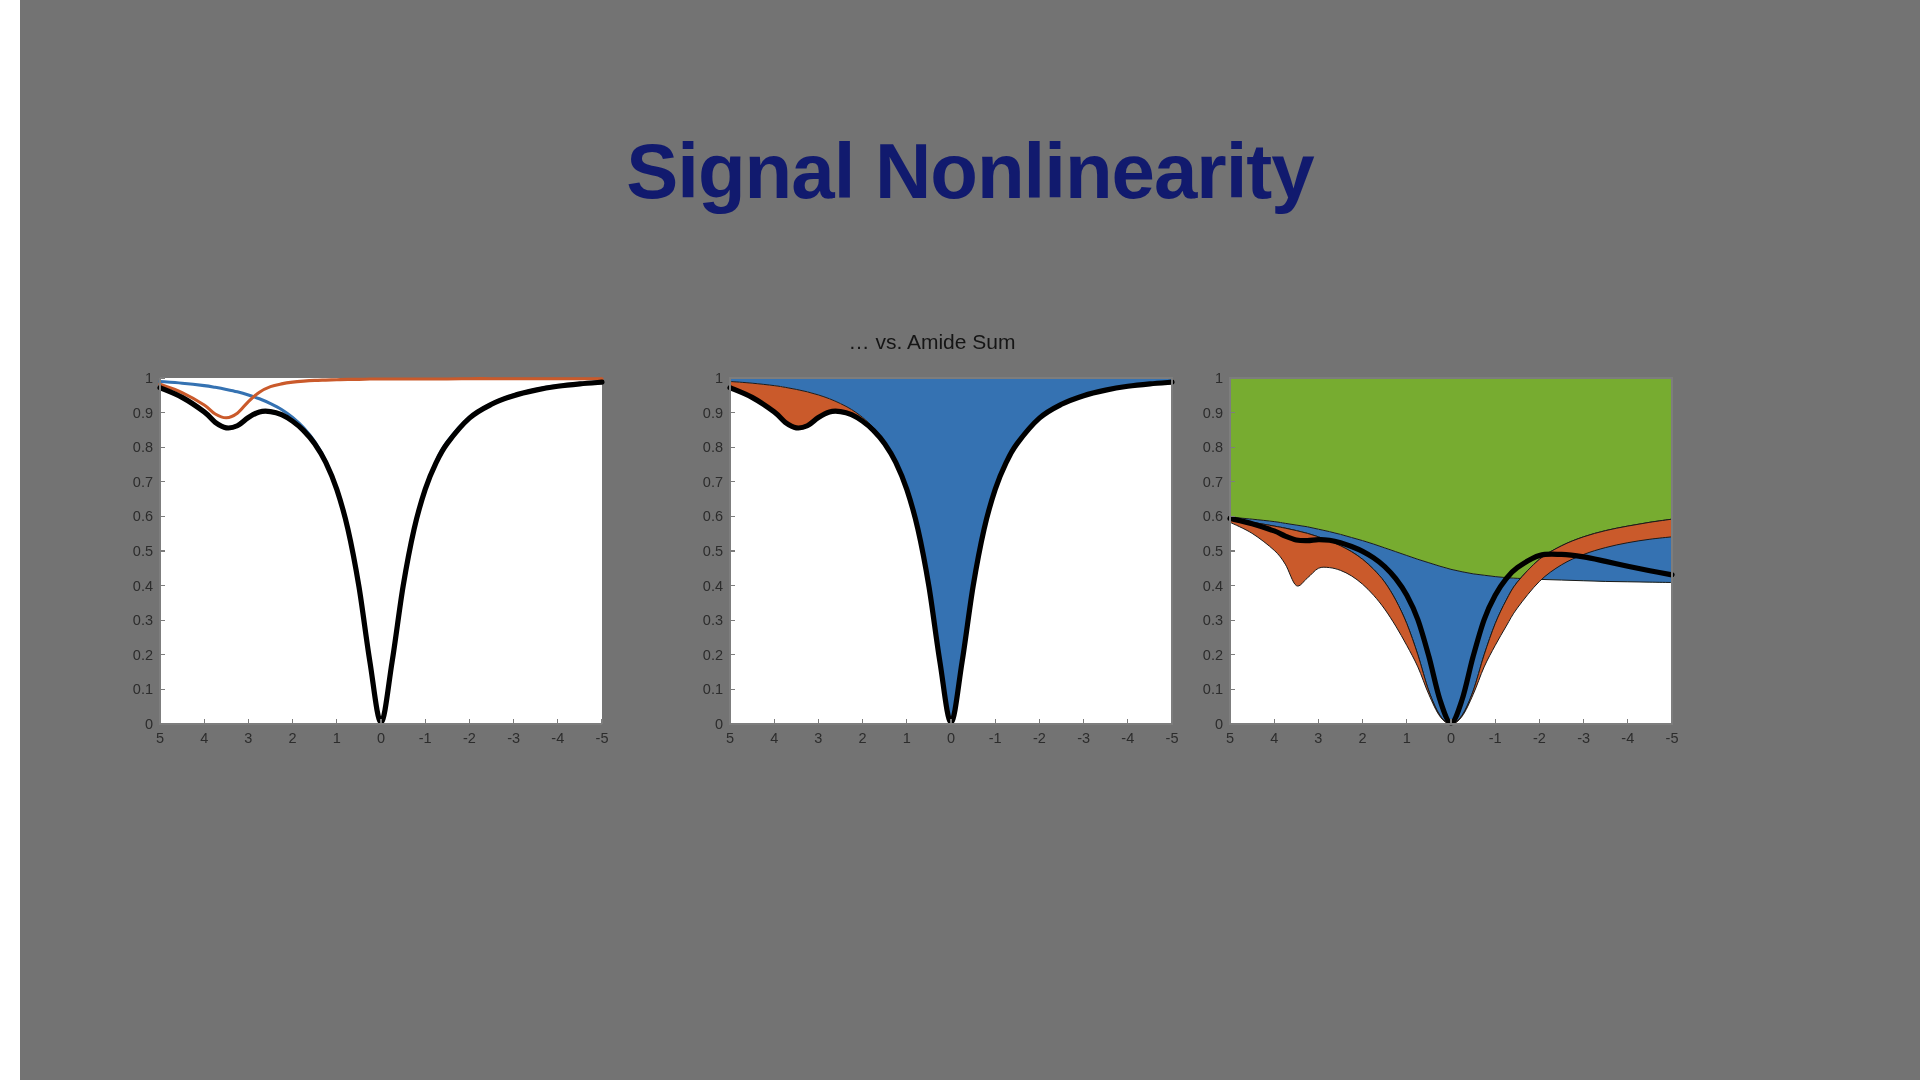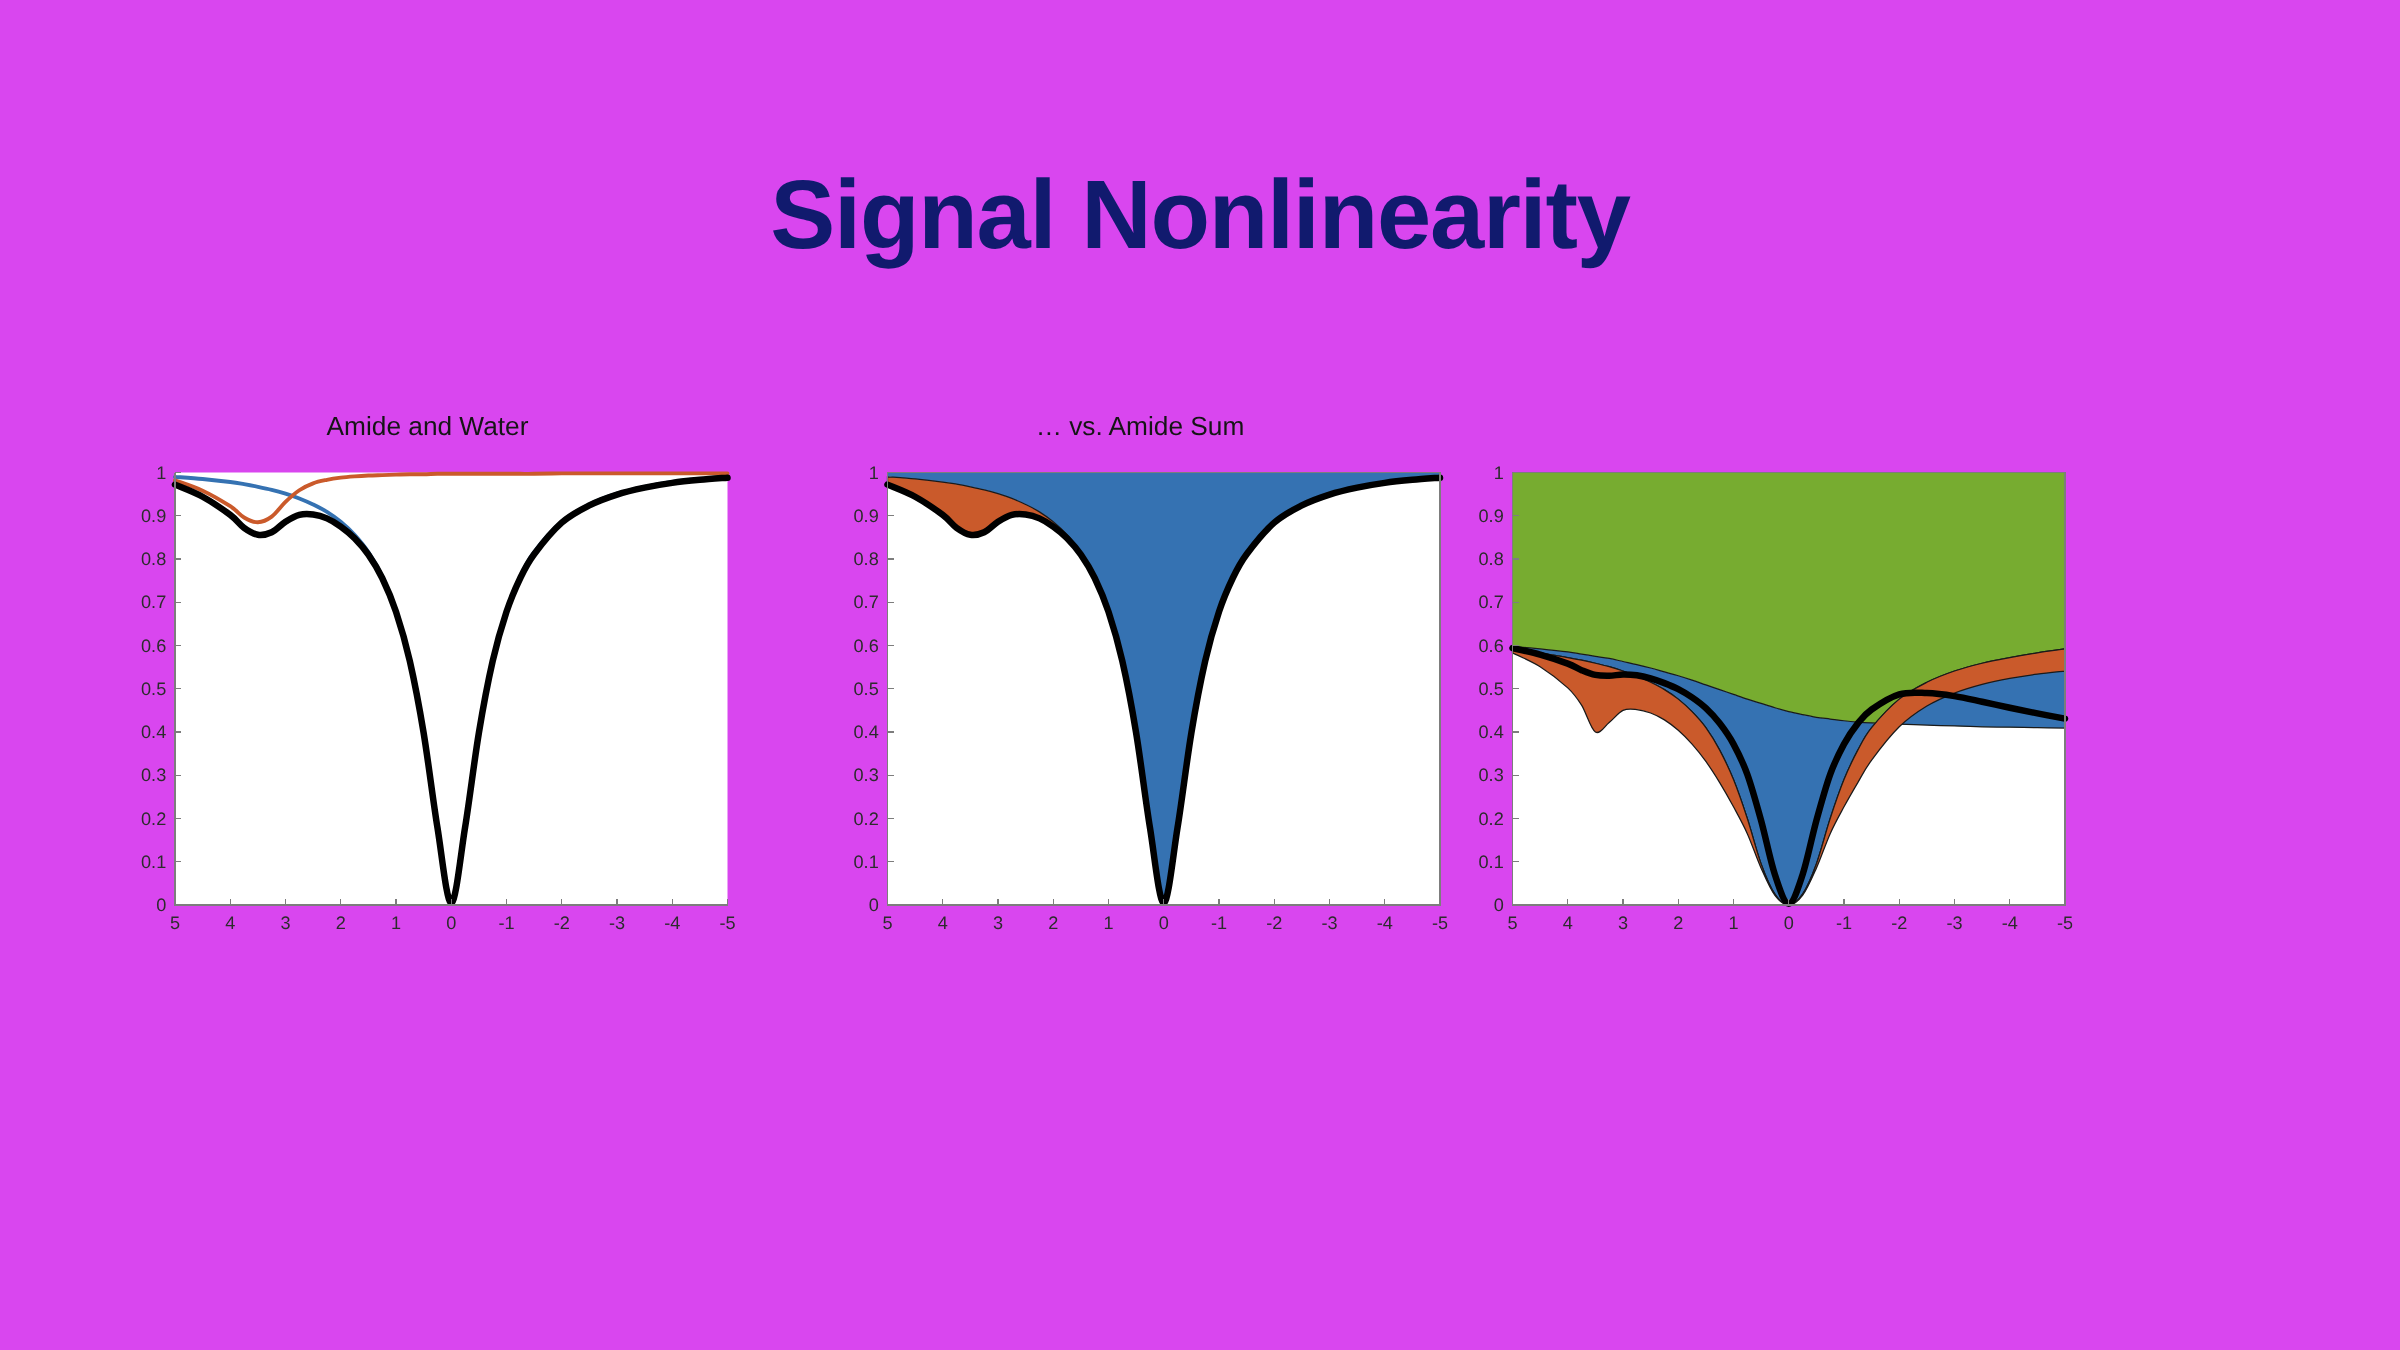--- a/index.html
+++ b/index.html
@@ -10,21 +10,22 @@
   body {
     width: 1920px;
     height: 1080px;
     font-family: "Liberation Sans", sans-serif;
     overflow: hidden;
     position: relative;
   }
   #slide {
     position: absolute;
     inset: 0;
-    background: #d946ef;
+    background: #737373;
+    margin-left: 20px;
   }
   #slide-title {
     position: absolute;
     left: 0;
     right: 0;
     top: 128px;
     text-align: center;
     font-family: "Liberation Sans", sans-serif;
     font-weight: bold;
     font-size: 78px;
@@ -102,21 +103,20 @@
   }
 </style>
 </head>
 <body>
 
 <div id="slide">
 
   <div id="slide-title">Signal Nonlinearity</div>
 
   <div class="panel" id="panel-1">
-    <div class="panel-title">Amide and Water</div>
     <div class="panel-figure">
       <svg id="svg-1" width="492" height="390" viewBox="0 0 492 390">
           <rect x="44" y="10" width="442" height="346" fill="#ffffff"></rect>
           <g></g>
           <g>
             <path d="M44.00,13.46C47.68,13.75 58.73,14.50 66.10,15.19C73.47,15.88 82.67,16.92 88.20,17.61C93.73,18.30 95.57,18.71 99.25,19.34C102.93,19.98 106.62,20.67 110.30,21.42C113.98,22.17 117.67,22.92 121.35,23.84C125.03,24.76 128.72,25.80 132.40,26.95C136.08,28.11 139.77,29.32 143.45,30.76C147.13,32.20 150.82,33.82 154.50,35.60C158.18,37.39 161.87,39.18 165.55,41.49C169.23,43.79 172.92,46.39 176.60,49.44C180.28,52.50 183.97,55.79 187.65,59.82C191.33,63.86 195.02,68.13 198.70,73.66C202.38,79.20 206.07,85.26 209.75,93.04C213.43,100.83 217.12,109.19 220.80,120.37C224.48,131.56 228.17,143.96 231.85,160.16C235.53,176.37 239.22,195.34 242.90,217.60C246.58,239.86 250.27,270.94 253.95,293.72C257.63,316.50 261.32,354.27 265.00,354.27C268.68,354.27 272.37,316.50 276.05,293.72C279.73,270.94 283.42,239.86 287.10,217.60C290.78,195.34 294.47,176.37 298.15,160.16C301.83,143.96 305.52,131.56 309.20,120.37C312.88,109.19 316.57,100.83 320.25,93.04C323.93,85.26 325.78,80.93 331.30,73.66C336.82,66.40 346.03,55.79 353.40,49.44C360.77,43.10 368.13,39.35 375.50,35.60C382.87,31.86 390.23,29.32 397.60,26.95C404.97,24.59 412.33,22.98 419.70,21.42C427.07,19.86 434.43,18.65 441.80,17.61C449.17,16.57 456.53,15.88 463.90,15.19C471.27,14.50 482.32,13.75 486.00,13.46" class="curve-blue"></path>
             <path d="M44.00,16.23C47.68,17.61 58.73,21.07 66.10,24.53C73.47,27.99 82.67,33.41 88.20,36.99C93.73,40.56 95.57,43.85 99.25,45.98C102.93,48.12 106.62,49.91 110.30,49.79C113.98,49.67 117.67,48.00 121.35,45.29C125.03,42.58 128.72,37.05 132.40,33.53C136.08,30.01 139.77,26.67 143.45,24.19C147.13,21.71 150.82,20.03 154.50,18.65C158.18,17.27 161.87,16.63 165.55,15.88C169.23,15.13 172.92,14.61 176.60,14.15C180.28,13.69 183.97,13.40 187.65,13.11C191.33,12.83 195.02,12.60 198.70,12.42C202.38,12.25 206.07,12.19 209.75,12.08C213.43,11.96 217.12,11.85 220.80,11.73C224.48,11.61 228.17,11.44 231.85,11.38C235.53,11.33 239.22,11.44 242.90,11.38C246.58,11.33 250.27,11.10 253.95,11.04C257.63,10.98 261.32,11.04 265.00,11.04C268.68,11.04 272.37,11.04 276.05,11.04C279.73,11.04 283.42,11.04 287.10,11.04C290.78,11.04 294.47,11.04 298.15,11.04C301.83,11.04 305.52,11.04 309.20,11.04C312.88,11.04 316.57,11.04 320.25,11.04C323.93,11.04 325.78,11.10 331.30,11.04C336.82,10.98 346.03,10.75 353.40,10.69C360.77,10.63 368.13,10.69 375.50,10.69C382.87,10.69 390.23,10.69 397.60,10.69C404.97,10.69 412.33,10.69 419.70,10.69C427.07,10.69 434.43,10.69 441.80,10.69C449.17,10.69 456.53,10.69 463.90,10.69C471.27,10.69 482.32,10.69 486.00,10.69" class="curve-orange"></path>
             <path d="M44.00,19.69C47.68,21.30 58.73,25.34 66.10,29.38C73.47,33.41 82.67,39.76 88.20,43.91C93.73,48.06 95.57,51.64 99.25,54.29C102.93,56.94 106.62,59.25 110.30,59.82C113.98,60.40 117.67,59.48 121.35,57.75C125.03,56.02 128.72,51.75 132.40,49.44C136.08,47.14 139.77,44.89 143.45,43.91C147.13,42.93 150.82,43.10 154.50,43.56C158.18,44.02 161.87,45.06 165.55,46.68C169.23,48.29 172.92,50.60 176.60,53.25C180.28,55.90 183.97,58.84 187.65,62.59C191.33,66.34 195.02,70.43 198.70,75.74C202.38,81.05 206.07,86.81 209.75,94.42C213.43,102.04 217.12,110.34 220.80,121.41C224.48,132.48 228.17,144.71 231.85,160.86C235.53,177.00 239.22,196.09 242.90,218.29C246.58,240.49 250.27,271.40 253.95,294.07C257.63,316.73 261.32,354.27 265.00,354.27C268.68,354.27 272.37,316.73 276.05,294.07C279.73,271.40 283.42,240.49 287.10,218.29C290.78,196.09 294.47,177.00 298.15,160.86C301.83,144.71 305.52,132.48 309.20,121.41C312.88,110.34 316.57,102.09 320.25,94.42C323.93,86.75 325.78,82.78 331.30,75.39C336.82,68.01 346.03,56.65 353.40,50.14C360.77,43.62 368.13,40.04 375.50,36.30C382.87,32.55 390.23,30.01 397.60,27.65C404.97,25.28 412.33,23.67 419.70,22.11C427.07,20.55 434.43,19.34 441.80,18.30C449.17,17.27 456.53,16.57 463.90,15.88C471.27,15.19 482.32,14.44 486.00,14.15" class="curve-black"></path>
           </g>
           <g>

